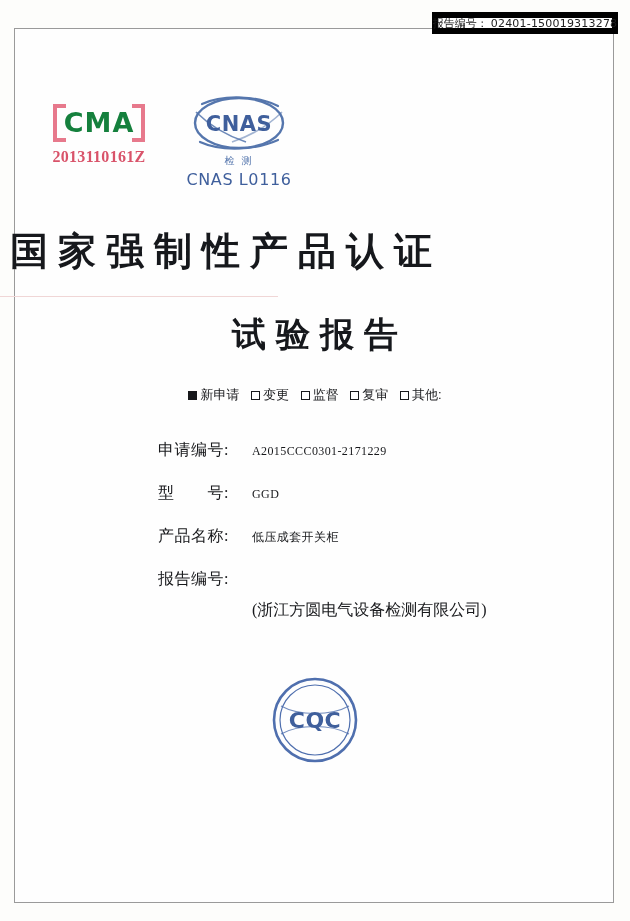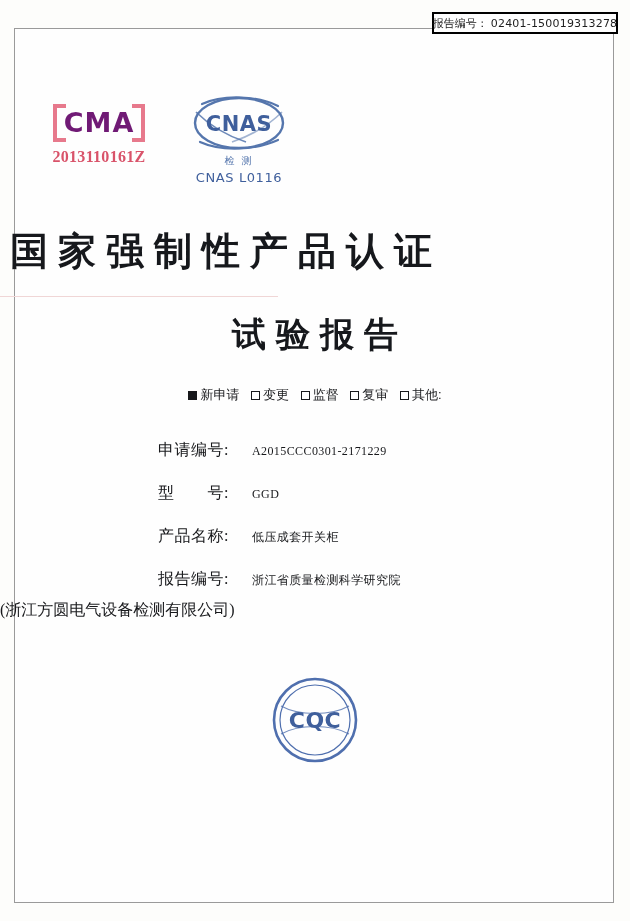--- a/index.html
+++ b/index.html
@@ -34,21 +34,21 @@
     background: #fefefe;
   }
 
   
   .report-no-box {
     position: absolute;
     left: 432px;
     top: 12px;
     width: 186px;
     height: 22px;
-    border: 2px solid #000000;
+    border: 6px solid #000000;
     background: #ffffff;
     box-sizing: border-box;
     display: flex;
     align-items: center;
     justify-content: center;
     white-space: nowrap;
   }
   .report-no-label {
     font-family: "DejaVu Sans", sans-serif;
     font-size: 11px;
@@ -97,21 +97,21 @@
     position: absolute;
     left: 0;
     top: 0;
     width: 92px;
     height: 38px;
     line-height: 38px;
     text-align: center;
     font-family: "DejaVu Sans", sans-serif;
     font-weight: bold;
     font-size: 27px;
-    color: #701a75;
+    color: #15803d;
     letter-spacing: 1px;
   }
   .cma-number {
     margin-top: 6px;
     font-family: "Liberation Serif", serif;
     font-weight: bold;
     font-size: 16px;
     color: #d9536a;
     letter-spacing: 0.3px;
   }
@@ -133,21 +133,21 @@
   .cnas-logo svg { display: block; }
   .cnas-sub {
     font-family: "DejaVu Sans", sans-serif;
     font-size: 10px;
     color: #5576ad;
     margin-top: 0px;
     letter-spacing: 2px;
   }
   .cnas-code {
     font-family: "DejaVu Sans", sans-serif;
-    font-size: 13px;
+    font-size: 16px;
     color: #3f5f9c;
     margin-top: 2px;
     letter-spacing: 0.6px;
   }
 
   
   .scan-line {
     position: absolute;
     left: 0;
     top: 296px;
@@ -239,20 +239,21 @@
     font-family: "Liberation Serif", serif;
     font-size: 12px;
     color: #17181b;
     margin-left: 6px;
     letter-spacing: 0.4px;
   }
   .field-value-2 {
     font-family: "Liberation Serif", serif;
     font-size: 16px;
     color: #17181b;
+    padding-left: 252px;
     margin-top: -12px;
     margin-bottom: 22px;
     white-space: nowrap;
   }
 
   
   .cqc-wrap {
     position: absolute;
     left: 271px;
     top: 676px;
@@ -341,21 +342,20 @@
       <span class="field-value">GGD</span>
     </div>
 
     <div class="field-row">
       <span class="field-label">产品名称:</span>
       <span class="field-value">低压成套开关柜</span>
     </div>
 
     <div class="field-row">
       <span class="field-label">报告编号:</span>
-      <span class="field-value">浙江省质量检测科学研究院</span>
     </div>
     <div class="field-value-2">(浙江方圆电气设备检测有限公司)</div>
 
   </div>
 
   <div class="cqc-wrap">
     <svg width="88" height="88" viewBox="0 0 88 88" xmlns="http://www.w3.org/2000/svg">
       <circle cx="44" cy="44" r="41" fill="none" stroke="#4f6fae" stroke-width="2.6"></circle>
       <circle cx="44" cy="44" r="35" fill="none" stroke="#4f6fae" stroke-width="1.2"></circle>
       <path d="M10 30 C28 40, 60 40, 78 30" fill="none" stroke="#4f6fae" stroke-width="1.1" opacity="0.8"></path>

